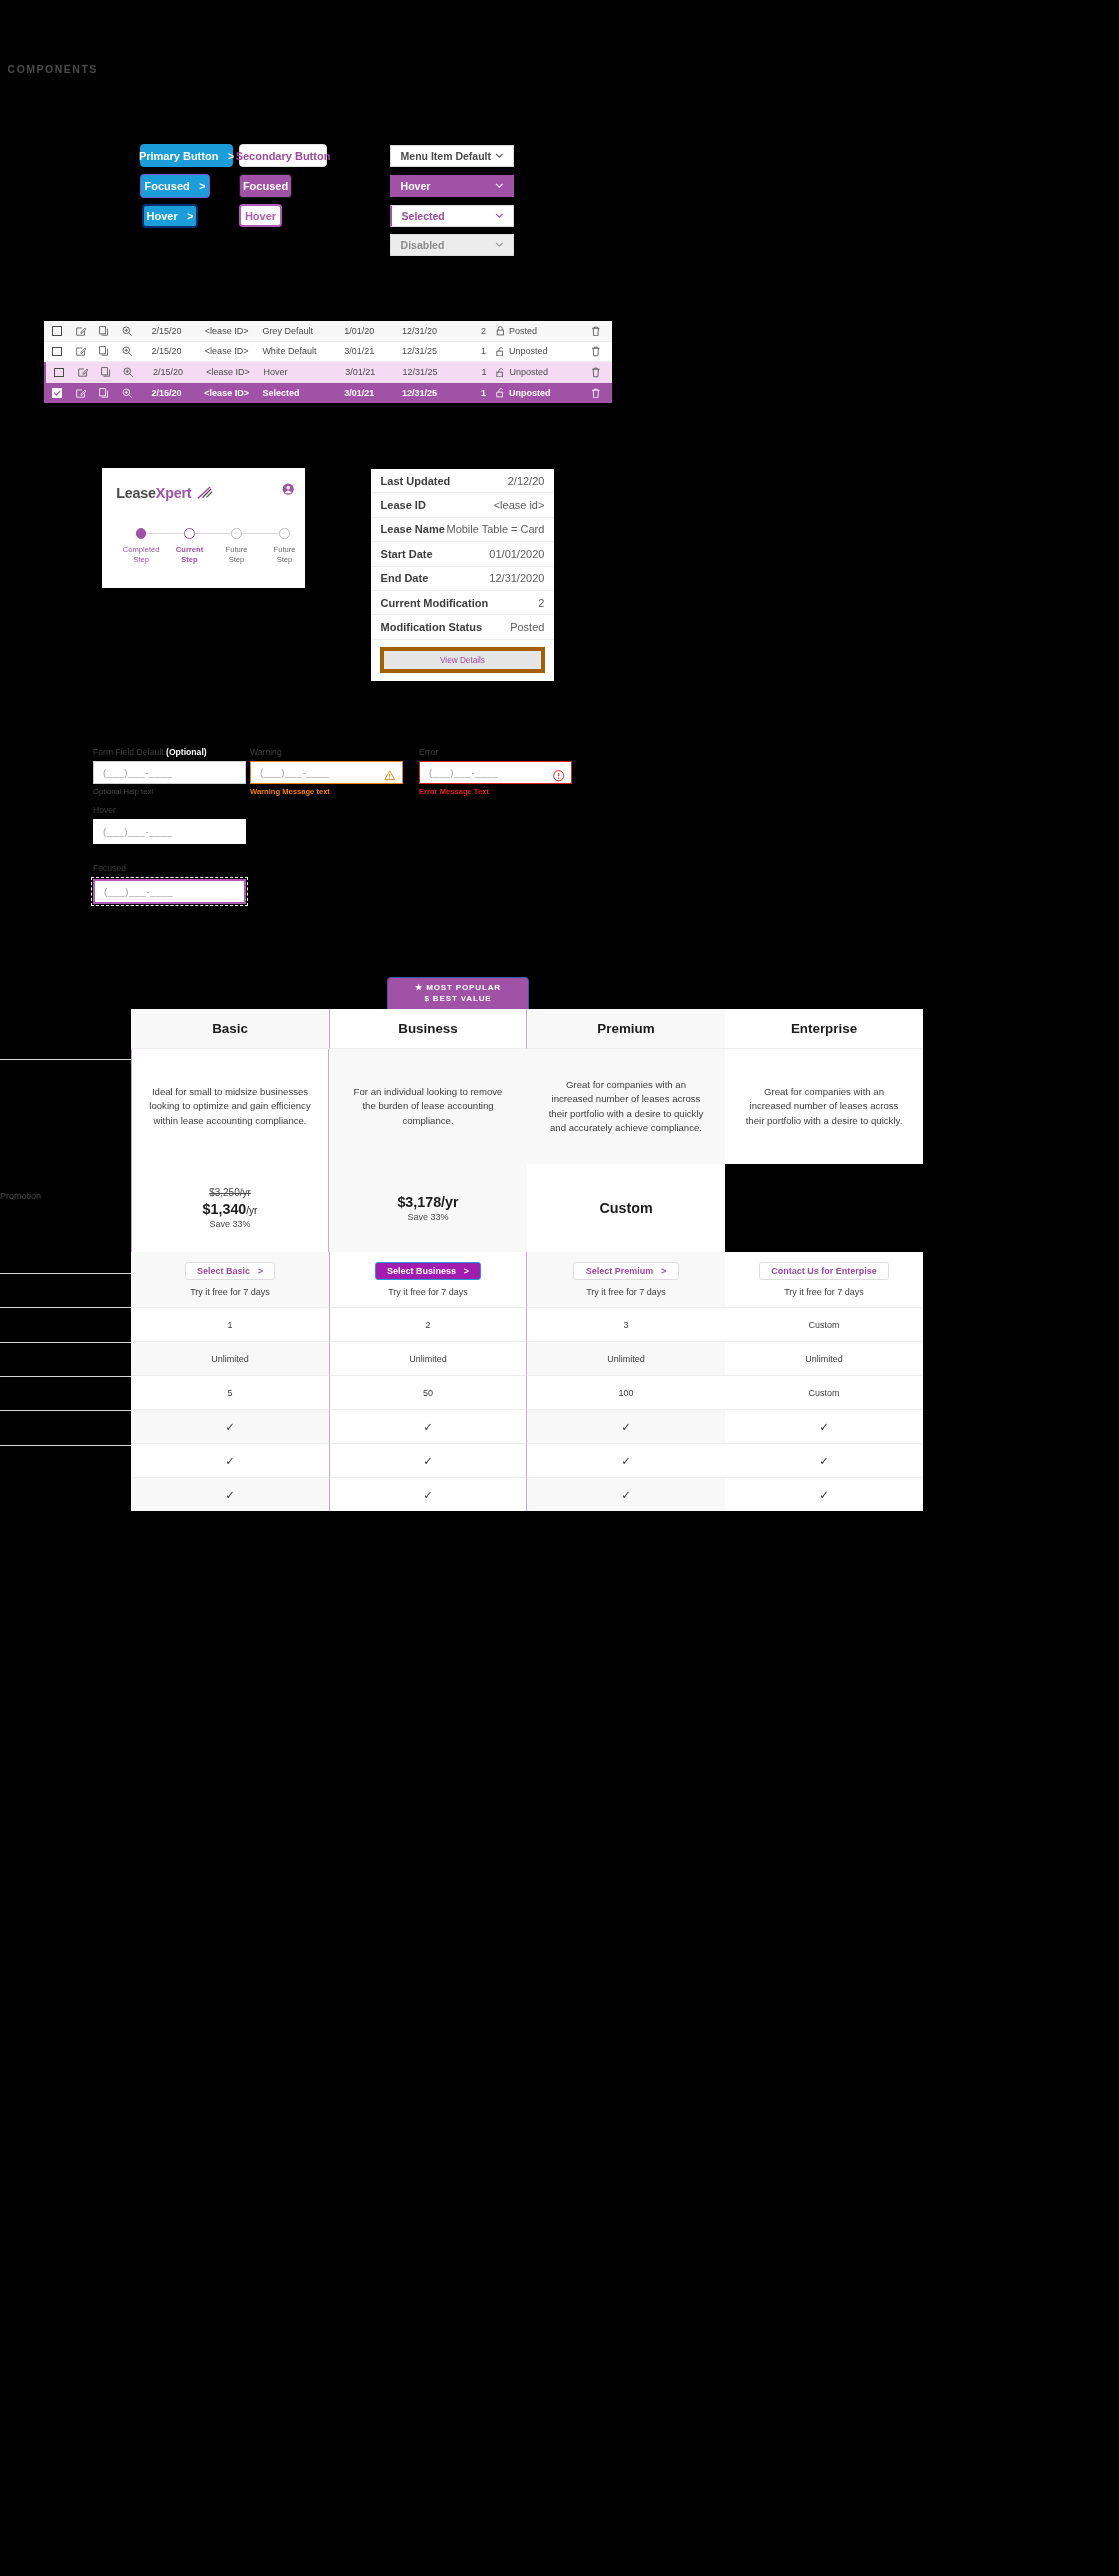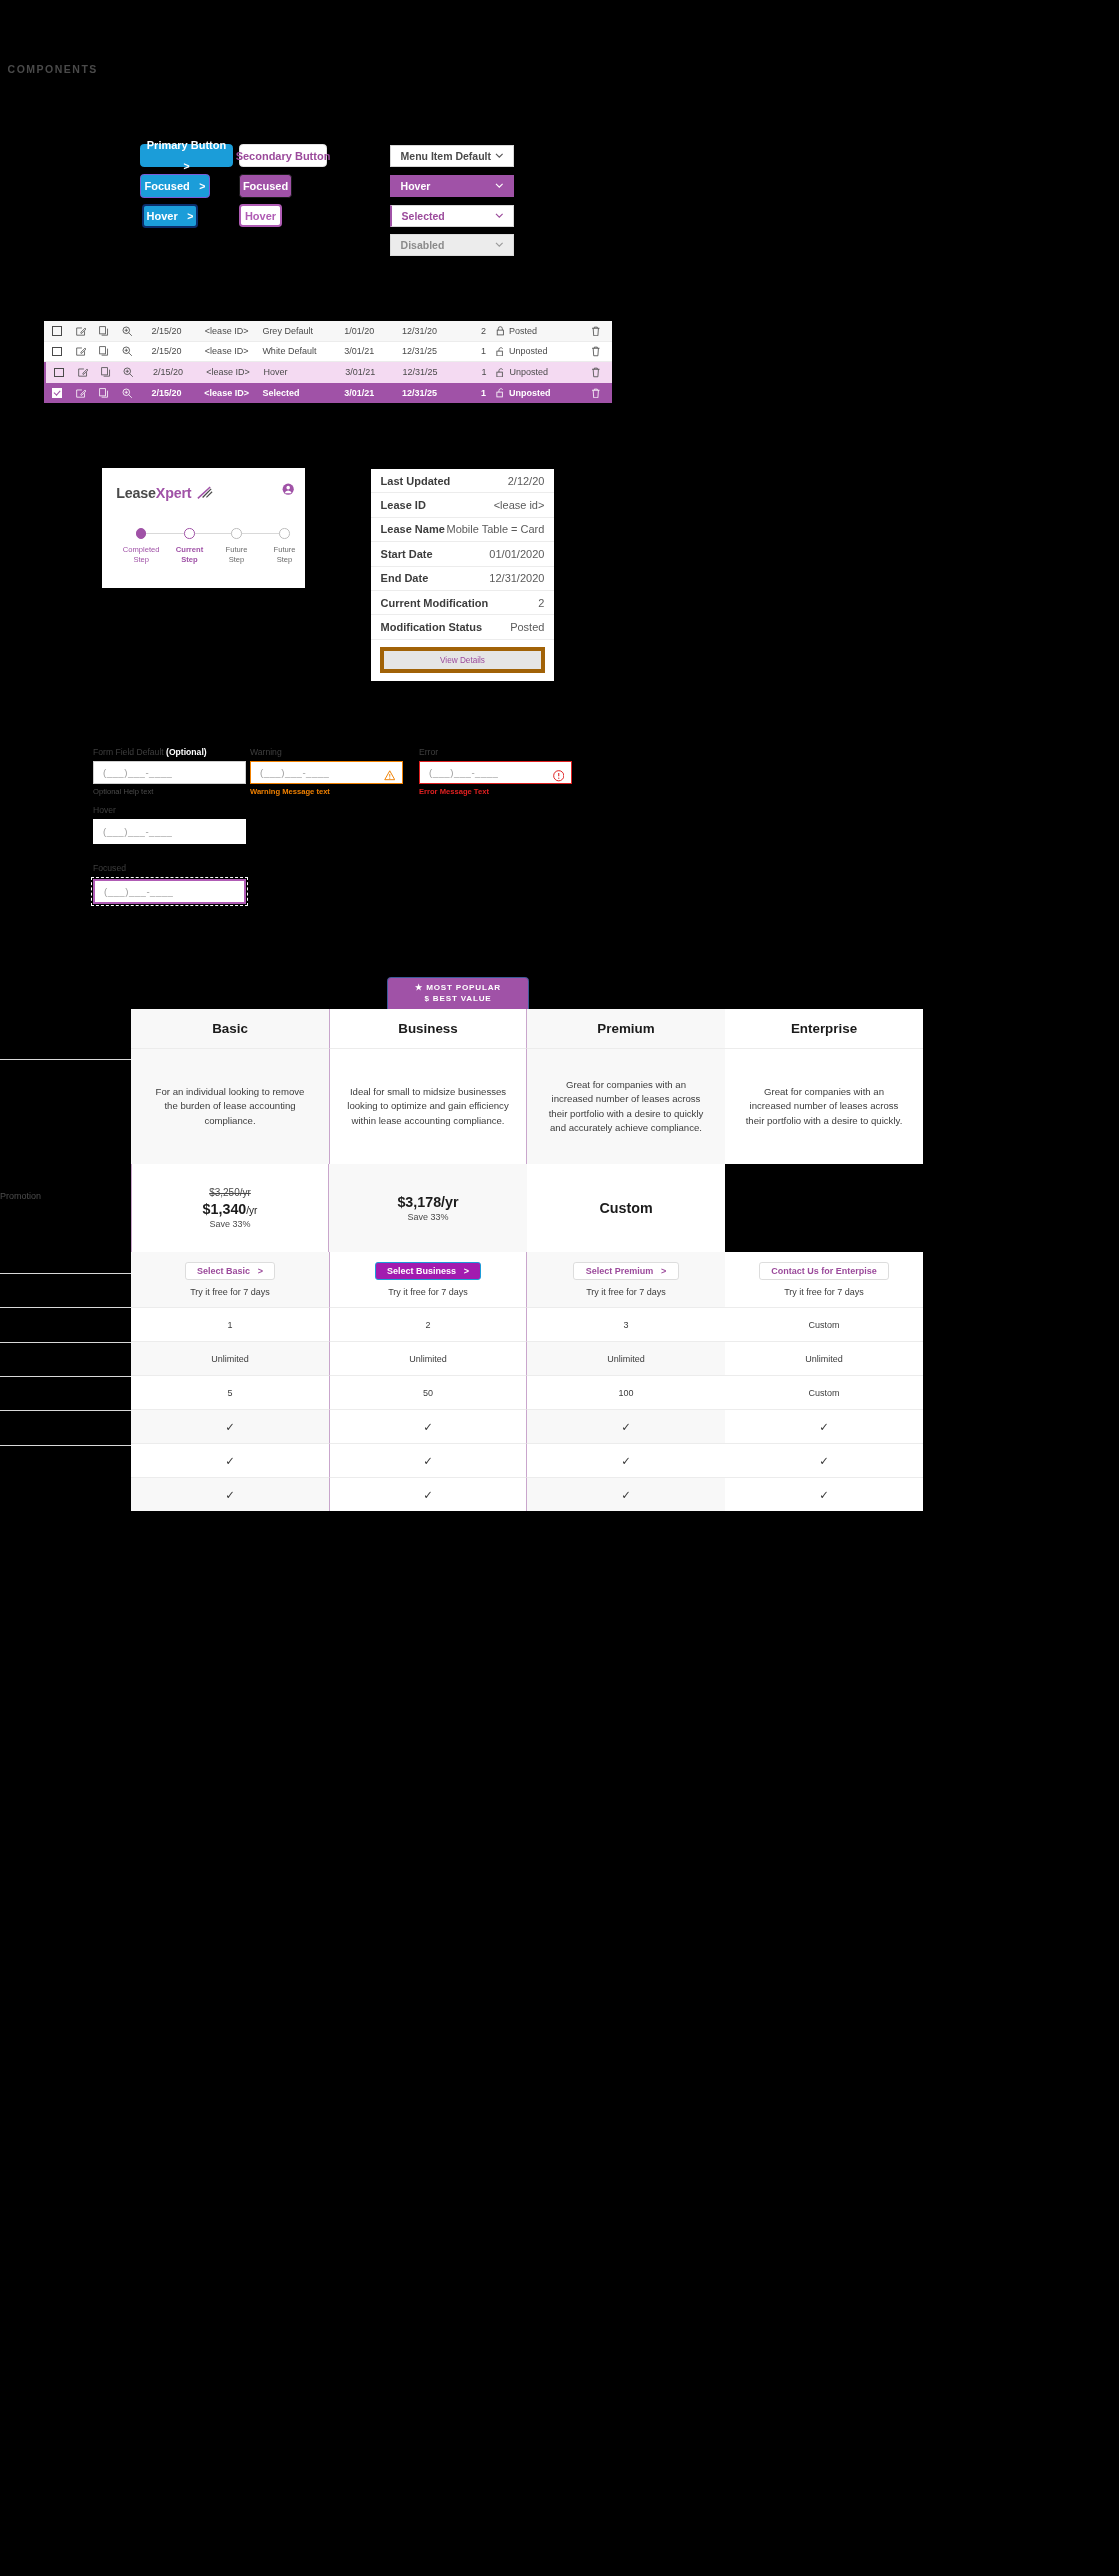--- a/index.html
+++ b/index.html
@@ -24,21 +24,21 @@
     box-sizing:border-box;white-space:nowrap;cursor:pointer;
   }
   .btn .chev{font-weight:bold;font-size:10.5px;}
   .btn-primary{background:#1b9dd9;color:#fff;border:1px solid #1b9dd9;}
   .btn-secondary{background:#fff;color:#9b4a9b;border:1px solid #e3e3e3;}
   .btn-sec-focus{background:#a052a7;color:#fff;border:1.9px solid #1a1a1a;}
   .btn-sec-hover{background:#fff;color:#b05cb5;border:2.9px solid #b05cb5;}
   .btn-pri-focus{background:#1b9dd9;color:#fff;border:1.9px solid #7a5bd6;}
   .btn-pri-hover{background:#1b9dd9;color:#fff;border:2.9px solid #0b2d6b;}
 
-  #btn-primary{left:140px;top:144px;width:93px;height:23px;flex-direction:column;}
+  #btn-primary{left:140px;top:144px;width:93px;height:23px;}
   #btn-pri-focused{left:140px;top:174px;width:70px;height:24px;}
   #btn-pri-hover{left:142px;top:204px;width:56px;height:24px;}
   #btn-secondary{left:239px;top:144px;width:88px;height:23px;}
   #btn-sec-focused{left:239px;top:174px;width:53px;height:24px;}
   #btn-sec-hover{left:239px;top:204px;width:43px;height:23px;}
 
   
   .dd{
     box-sizing:border-box;display:flex;align-items:center;
     justify-content:space-between;padding:0 9.6px;
@@ -542,22 +542,22 @@
   <div class="ptable">
 
     <div class="prow">
       <div class="pcell phead grey">Basic</div>
       <div class="pcell phead white hl">Business</div>
       <div class="pcell phead grey">Premium</div>
       <div class="pcell phead white">Enterprise</div>
     </div>
 
     <div class="prow">
+      <div class="pcell pdesc white hl">Ideal for small to midsize businesses looking to optimize and gain efficiency within lease accounting compliance.</div>
       <div class="pcell pdesc grey">For an individual looking to remove the burden of lease accounting compliance.</div>
-      <div class="pcell pdesc white hl">Ideal for small to midsize businesses looking to optimize and gain efficiency within lease accounting compliance.</div>
       <div class="pcell pdesc grey">Great for companies with an increased number of leases across their portfolio with a desire to quickly and accurately achieve compliance.</div>
       <div class="pcell pdesc white">Great for companies with an increased number of leases across their portfolio with a desire to quickly.</div>
     </div>
 
     <div class="prow">
       <div class="pcell pprice white hl">
         <div class="old">$3,250/yr</div>
         <div class="new big"><span>$1,340</span><span class="yr">/yr</span></div>
         <div class="save">Save 33%</div>
       </div>

